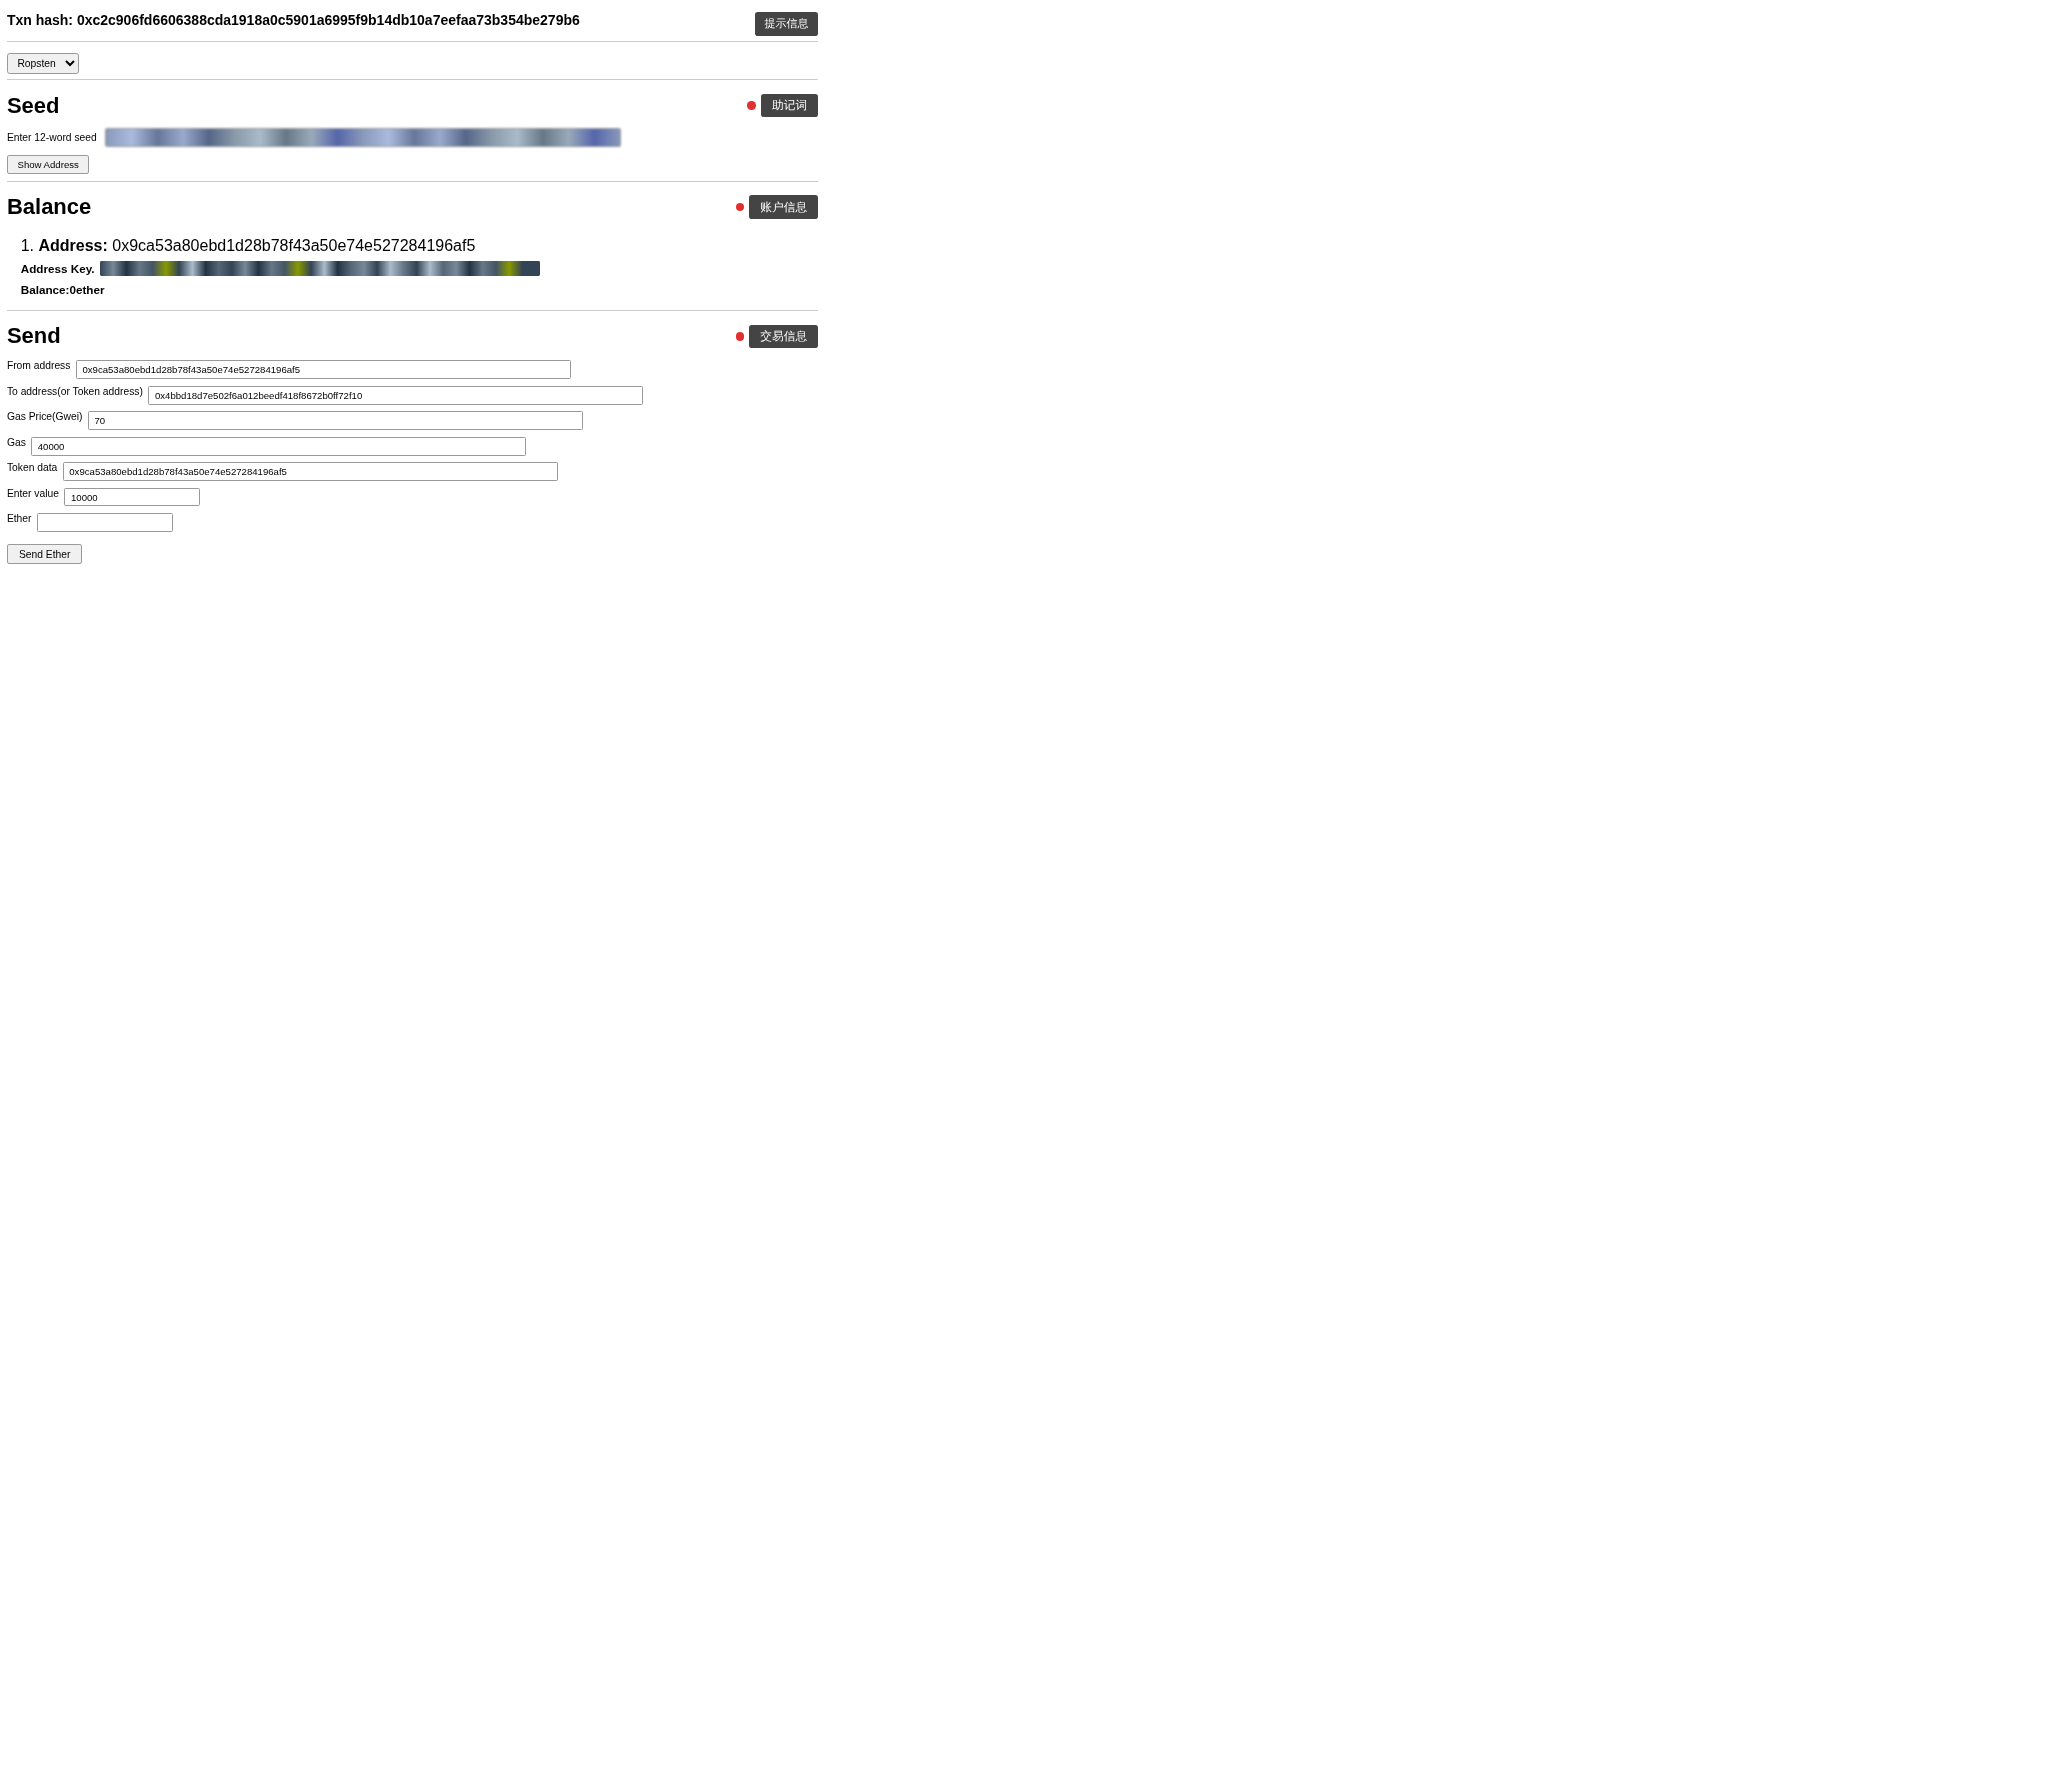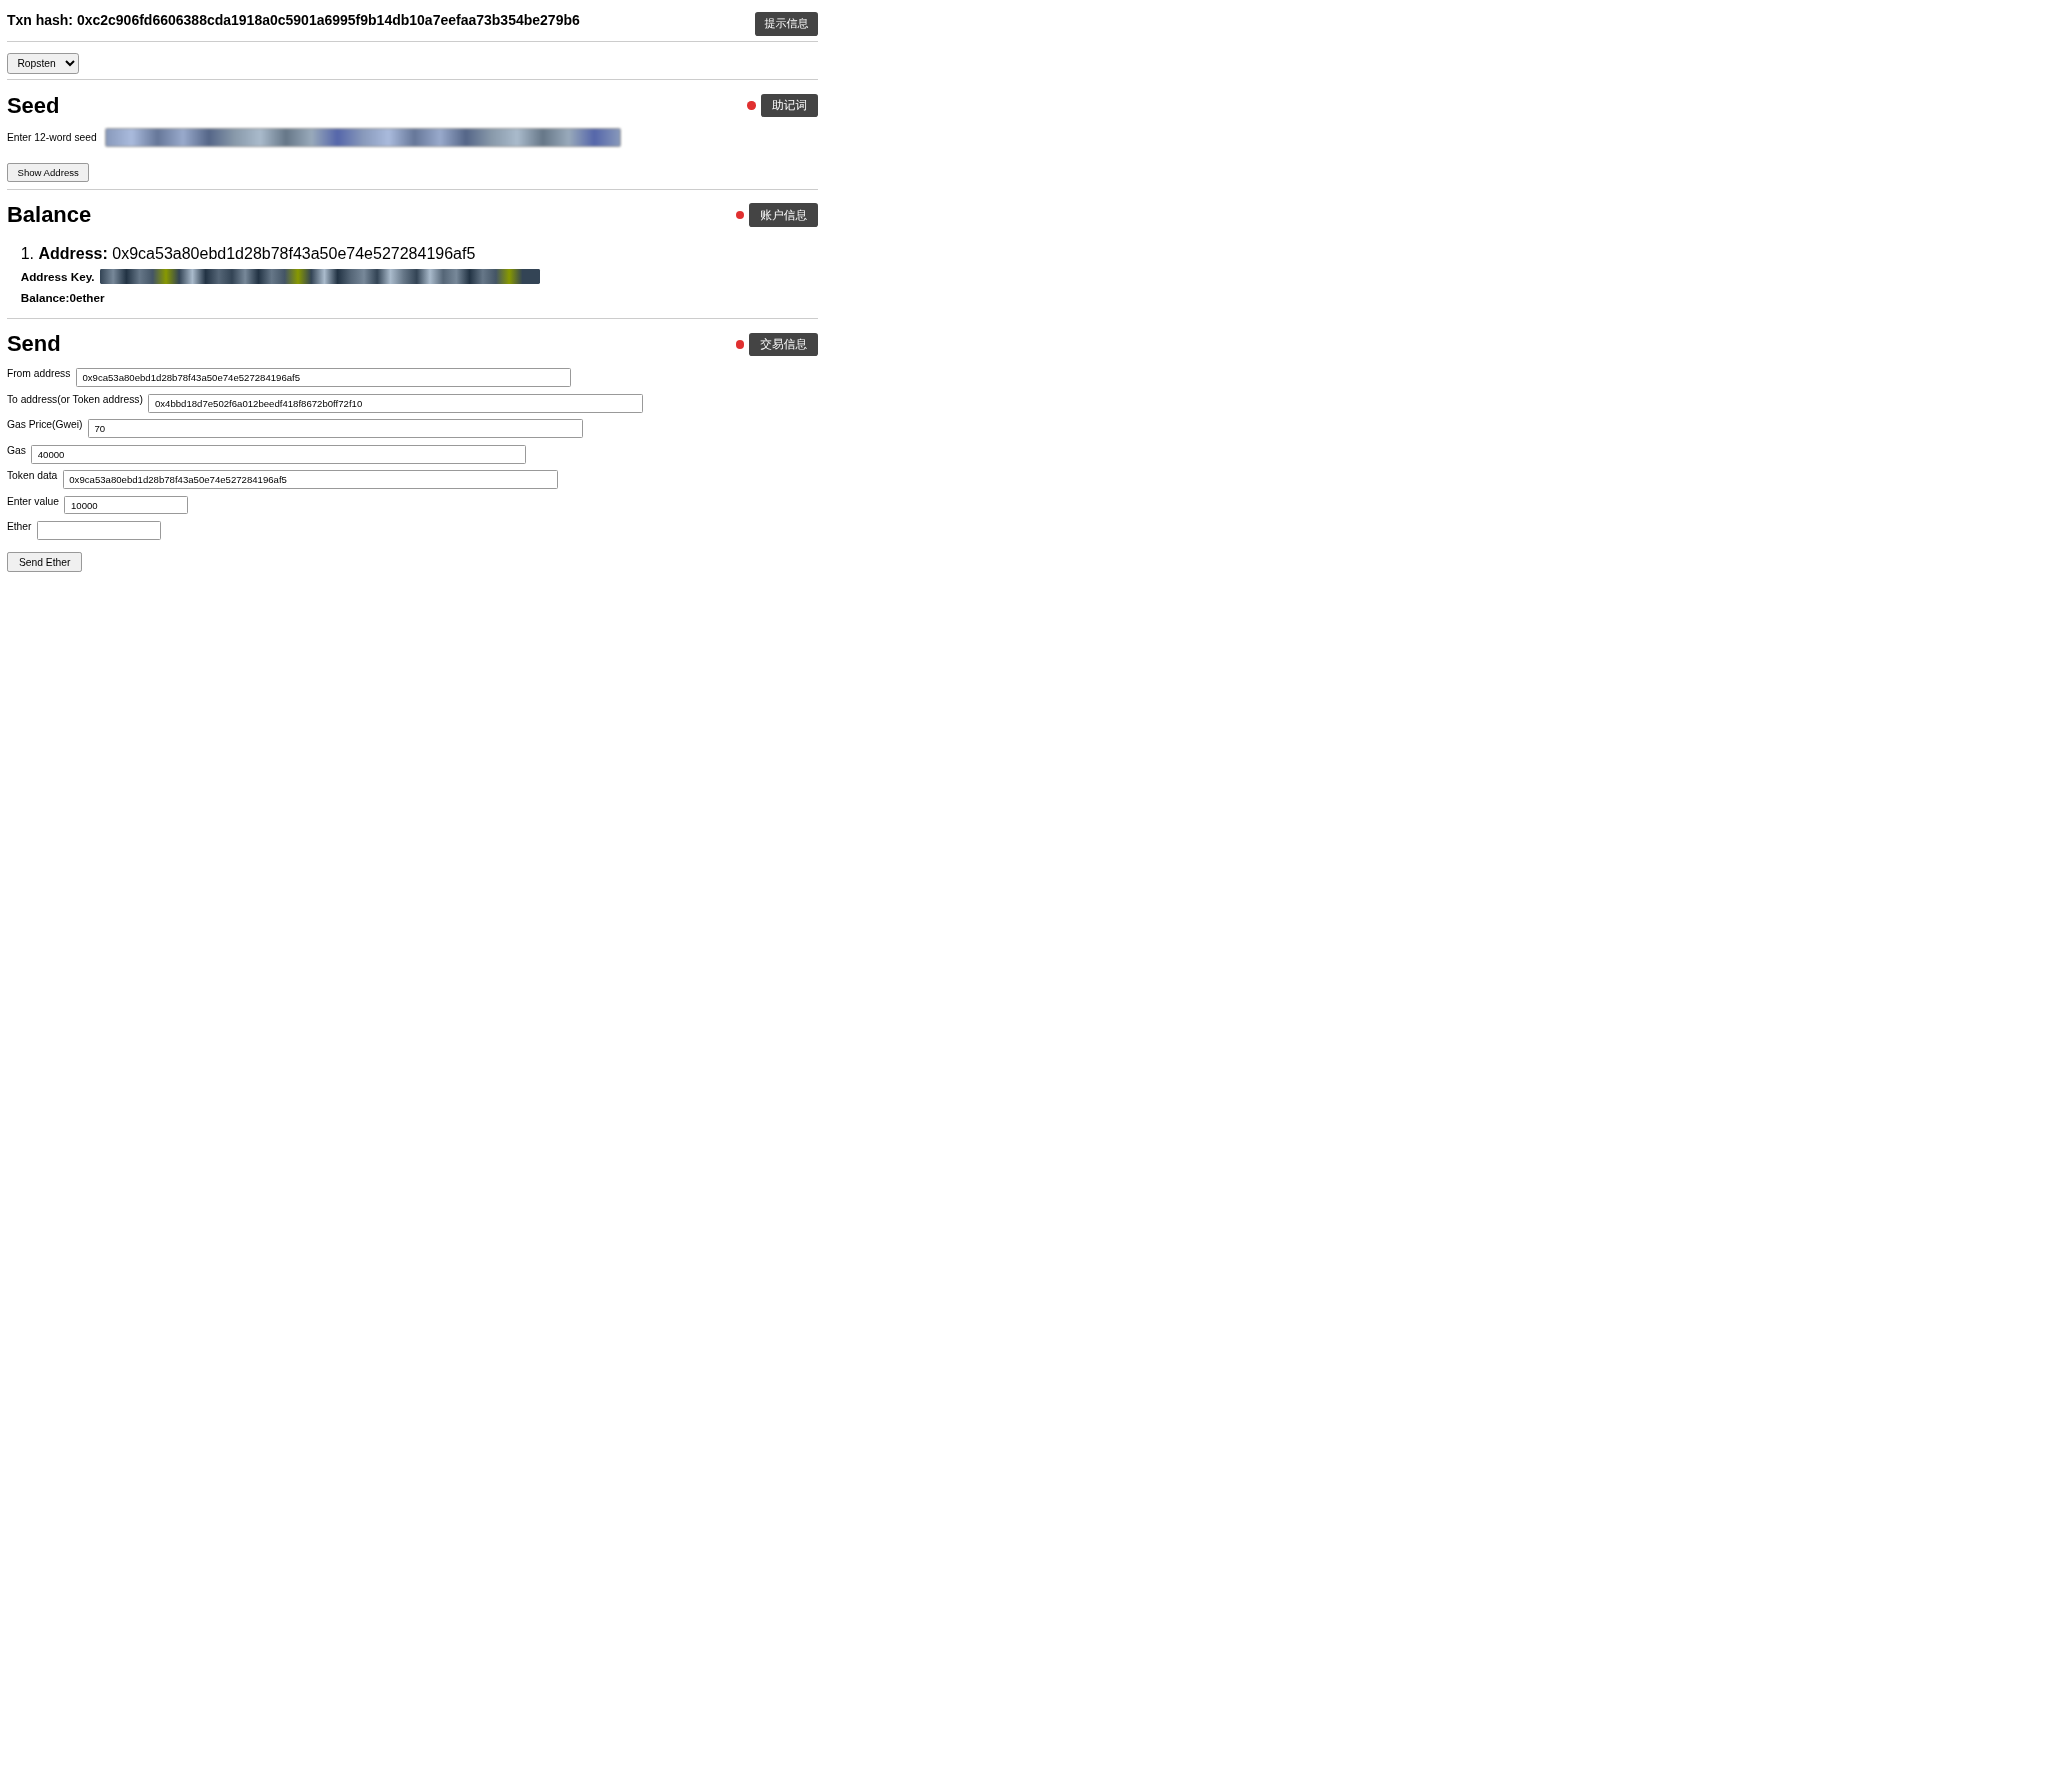--- a/index.html
+++ b/index.html
@@ -95,21 +95,21 @@
       padding: 4.1px 11px;
       border-radius: 2.8px;
       font-size: 11.7px;
       white-space: nowrap;
     }
 
     .seed-row {
       display: flex;
       align-items: center;
       gap: 8.3px;
-      margin-bottom: 16px;
+      margin-bottom: 8px;
     }
 
     .seed-label {
       font-size: 10.3px;
       white-space: nowrap;
     }
 
     .show-address-btn {
       padding: 2.8px 9.6px;
       font-size: 9.6px;
@@ -176,21 +176,21 @@
       flex: 1;
       padding: 2.8px 5.5px;
       font-size: 9.6px;
       border: 0.7px solid #999;
       border-radius: 1.4px;
       background: #fff;
       max-width: 495px;
     }
 
     .form-input-short {
-      width: 124px;
+      width: 136px;
       padding: 2.8px 5.5px;
       font-size: 9.6px;
       border: 0.7px solid #999;
       border-radius: 1.4px;
       background: #fff;
     }
 
     .send-btn {
       padding: 3.4px 11px;
       font-size: 10.3px;

